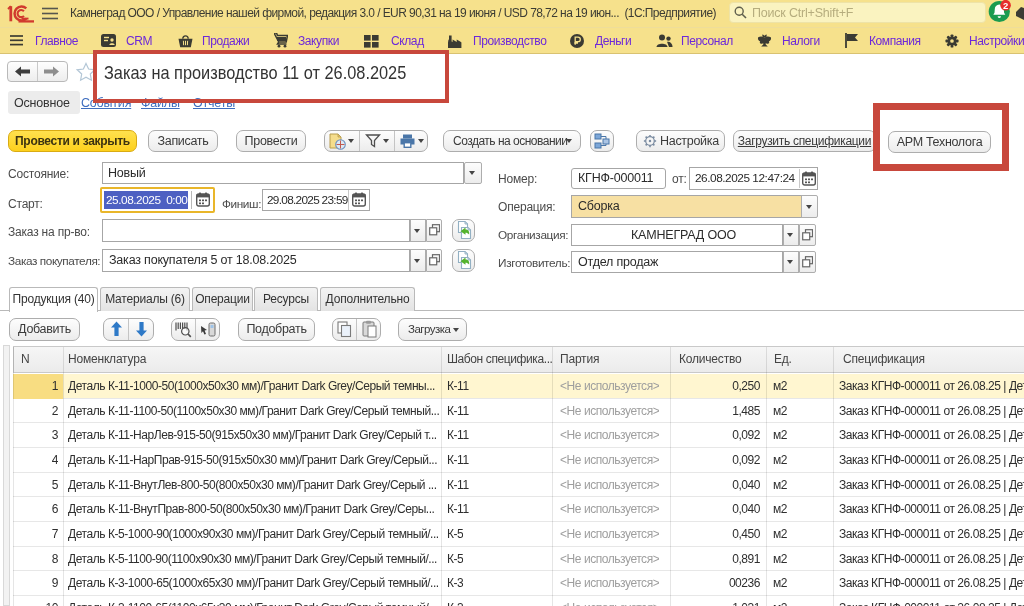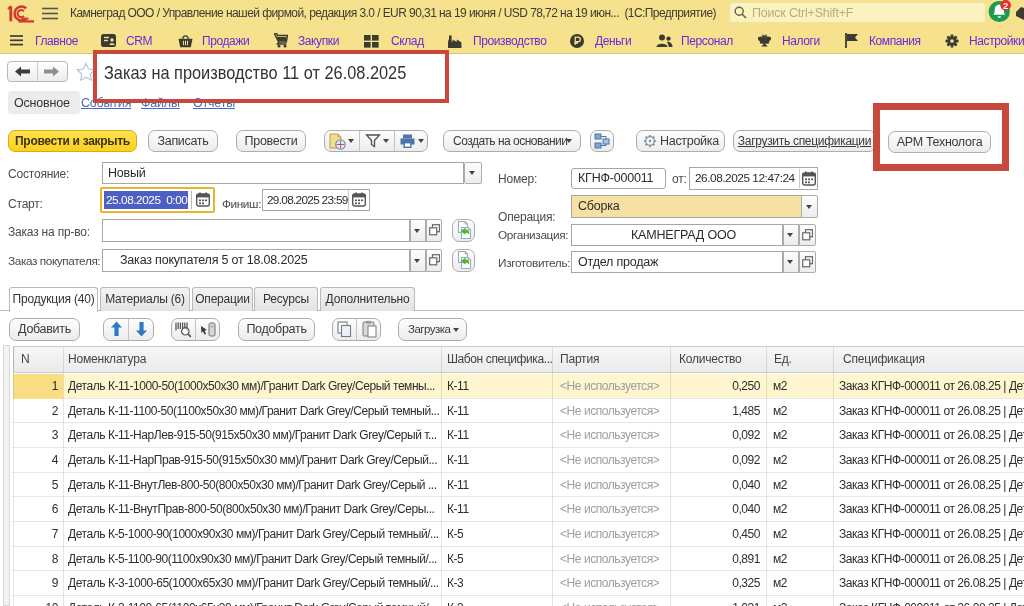--- a/index.html
+++ b/index.html
@@ -272,21 +272,21 @@
 <div class="btn" style="left:452px;top:219px;width:23px;height:23px;"></div>
 <svg class="abs" style="left:453px;top:220px" width="21" height="21" viewBox="0 0 21 21">
   <path d="M5.5 1.5 h6.5 l2.5 2.5 v8.5 h-9 z" fill="#fff" stroke="#92b0c3" stroke-width="1.1"></path>
   <path d="M12 1.5 l0 2.5 l2.5 0 z" fill="#dce8f0" stroke="#92b0c3" stroke-width="0.9"></path>
   <path d="M8.5 7.5 h6.5 l2.5 2.5 v8.5 h-9 z" fill="#fff" stroke="#92b0c3" stroke-width="1.1"></path>
   <path d="M15 7.5 l0 2.5 l2.5 0 z" fill="#dce8f0" stroke="#92b0c3" stroke-width="0.9"></path>
   <path d="M7.5 11.2 L12.5 7.6 L12.5 9.6 C15.5 9.6 16.6 11.8 16.1 14.6 C15 13.2 14 12.8 12.5 12.8 L12.5 14.8 Z" fill="#55b32d"></path>
 </svg>
 
 <div class="lbl" style="left:8px;top:254px;font-size:11.8px;letter-spacing:-0.4px;">Заказ покупателя:</div>
-<div class="fld" style="left:102px;top:249px;width:308px;height:23px;line-height:21px;padding-left:17px;">Заказ покупателя 5 от 18.08.2025</div>
+<div class="fld" style="left:102px;top:249px;width:308px;height:23px;line-height:21px;padding-left:6px;">Заказ покупателя 5 от 18.08.2025</div>
 <div class="btn" style="left:410px;top:249px;width:16px;height:23px;border-radius:0;"></div>
 <div class="arrdn" style="left:414px;top:259px;"></div>
 <div class="btn" style="left:426px;top:249px;width:16px;height:23px;border-radius:0 2px 2px 0;"></div>
 <svg class="abs" style="left:429px;top:254px" width="11" height="12" viewBox="0 0 11 12">
   <rect x="3.5" y="0.7" width="7" height="7" fill="none" stroke="#666" stroke-width="1.2"></rect>
   <rect x="0.7" y="3.8" width="7" height="7" fill="#fff" stroke="#666" stroke-width="1.2"></rect>
 </svg>
 <div class="btn" style="left:452px;top:249px;width:23px;height:23px;"></div>
 <svg class="abs" style="left:453px;top:250px" width="21" height="21" viewBox="0 0 21 21">
   <path d="M5.5 1.5 h6.5 l2.5 2.5 v8.5 h-9 z" fill="#fff" stroke="#92b0c3" stroke-width="1.1"></path>
@@ -307,21 +307,21 @@
   <rect x="3" y="0.6" width="2" height="3" fill="#555"></rect>
       <rect x="9" y="0.6" width="2" height="3" fill="#555"></rect>
   <g fill="#555">
         <rect x="3" y="7.5" width="2" height="1.7"></rect>
         <rect x="6" y="7.5" width="2" height="1.7"></rect>
         <rect x="9" y="7.5" width="2" height="1.7"></rect>
         <rect x="3" y="10.5" width="2" height="1.7"></rect>
         <rect x="6" y="10.5" width="2" height="1.7"></rect>
       </g>
 </svg>
-<div class="lbl" style="left:498px;top:200px;margin-top:10px;">Операция:</div>
+<div class="lbl" style="left:498px;top:200px;">Операция:</div>
 <div class="fld" style="left:571px;top:195px;width:231px;height:23px;line-height:21px;padding-left:6px;background:#f7e0a3;">Сборка</div>
 <div class="btn" style="left:801px;top:195px;width:17px;height:23px;border-radius:0 2px 2px 0;"></div>
 <div class="arrdn" style="left:806px;top:205px;"></div>
 <div class="lbl" style="left:498px;top:228px;font-size:11.8px;letter-spacing:-0.35px;">Организация:</div>
 <div class="fld" style="left:571px;top:224px;width:212px;height:22px;line-height:20px;padding-left:13px;text-align:center;">КАМНЕГРАД ООО</div>
 <div class="btn" style="left:783px;top:224px;width:16px;height:22px;border-radius:0;"></div>
 <div class="arrdn" style="left:787px;top:233px;"></div>
 <div class="btn" style="left:799px;top:224px;width:17px;height:22px;border-radius:0 2px 2px 0;"></div>
 <svg class="abs" style="left:802px;top:229px" width="11" height="12" viewBox="0 0 11 12">
   <rect x="3.5" y="0.7" width="7" height="7" fill="none" stroke="#666" stroke-width="1.2"></rect>
@@ -463,21 +463,21 @@
 <div class="cell gray" style="left:547px;top:5px;">&lt;Не используется&gt;</div>
 <div class="cell" style="left:660px;top:5px;width:87px;text-align:right;">0,891</div>
 <div class="cell" style="left:760px;top:5px;">м2</div>
 <div class="cell" style="left:826px;top:5px;width:185px;">Заказ КГНФ-000011 от 26.08.25 | Дет</div>
 </div>
 <div class="abs" style="left:13px;top:571px;width:1011px;height:25px;background:#fff;border-bottom:1px solid #e7e7e7;">
 <div class="cell" style="left:0px;top:5px;width:45px;text-align:right;">9</div>
 <div class="cell" style="left:55px;top:5px;width:378px;">Деталь К-3-1000-65(1000х65х30 мм)/Гранит Dark Grey/Серый темный/...</div>
 <div class="cell" style="left:434px;top:5px;">К-3</div>
 <div class="cell gray" style="left:547px;top:5px;">&lt;Не используется&gt;</div>
-<div class="cell" style="left:660px;top:5px;width:87px;text-align:right;">0,325</div>
+<div class="cell" style="left:660px;top:5px;width:87px;text-align:right;">00236</div>
 <div class="cell" style="left:760px;top:5px;">м2</div>
 <div class="cell" style="left:826px;top:5px;width:185px;">Заказ КГНФ-000011 от 26.08.25 | Дет</div>
 </div>
 <div class="abs" style="left:13px;top:596px;width:1011px;height:25px;background:#fff;border-bottom:1px solid #e7e7e7;">
 <div class="cell" style="left:0px;top:5px;width:45px;text-align:right;">10</div>
 <div class="cell" style="left:55px;top:5px;width:378px;">Деталь К-3-1100-65(1100х65х30 мм)/Гранит Dark Grey/Серый темный/...</div>
 <div class="cell" style="left:434px;top:5px;">К-3</div>
 <div class="cell gray" style="left:547px;top:5px;">&lt;Не используется&gt;</div>
 <div class="cell" style="left:660px;top:5px;width:87px;text-align:right;">1,031</div>
 <div class="cell" style="left:760px;top:5px;">м2</div>

